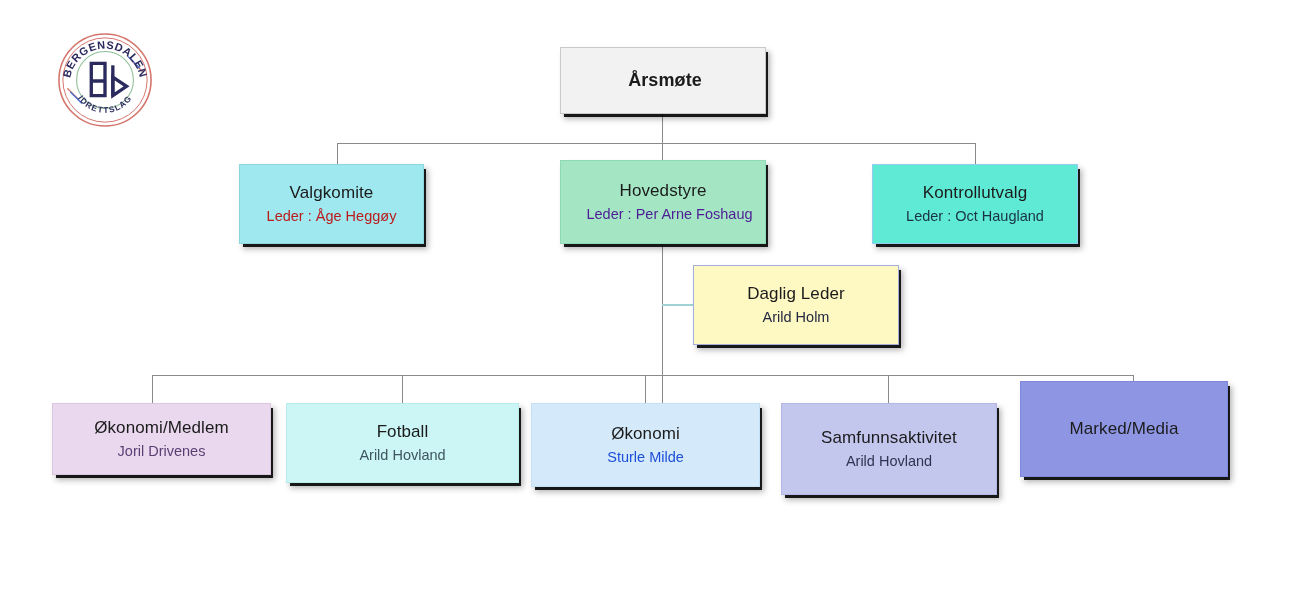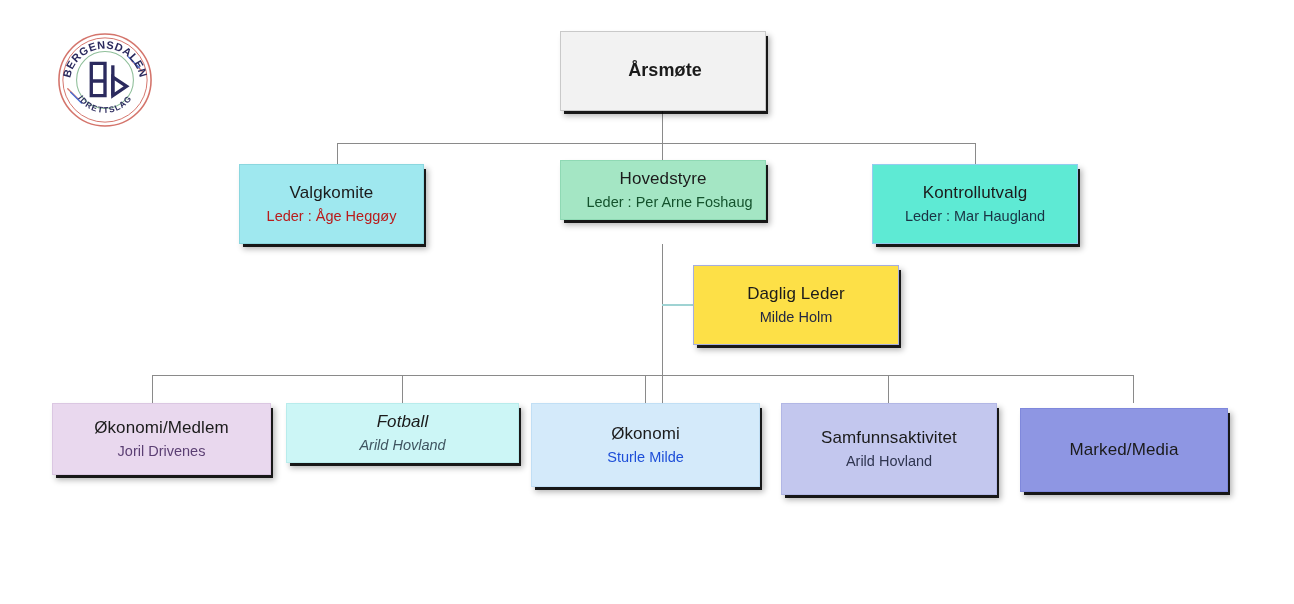--- a/index.html
+++ b/index.html
@@ -57,32 +57,32 @@
     margin-top: 3px;
     color: #2a2a3a;
   }
   .node .sub + .sub { margin-top: 0px; }
 
   
   .n-arsmote      { background: #f2f2f2; border-color: #c9c9c9; }
   .n-valgkomite   { background: #9fe8ef; border-color: #8bd7df; }
   .n-hovedstyre   { background: #a4e6c4; border-color: #8fd9b4; }
   .n-kontroll     { background: #5eead4; border-color: #93ccef; }
-  .n-daglig       { background: #fde047; border-color: #a6aede; }
+  .n-daglig       { background: #fef9c3; border-color: #a6aede; }
   .n-okonomi      { background: #e9d8ee; border-color: #dbc7e2; }
   .n-fotball      { background: #ccf6f6; border-color: #b8ecec; }
   .n-handball     { background: #d4eafa; border-color: #c1dff5; }
   .n-samfunn      { background: #c3c7ee; border-color: #b2b7e5; }
   .n-marked       { background: #8e96e3; border-color: #7f88dc; }
 
   .n-okonomi .sub  { color: #5b3f73; }
   .n-fotball .sub  { color: #3f5560; }
   .n-handball .sub { color: #1d4ed8; }
   .n-samfunn .sub  { color: #2f3550; }
-  .n-hovedstyre .sub { color: #14532d; margin-left: 13px; }
+  .n-hovedstyre .sub { color: #4c1d95; margin-left: 13px; }
   .n-valgkomite .sub { color: #b91c1c; }
   .n-kontroll .sub   { color: #1a3344; }
   .n-daglig .sub     { color: #232843; }
 
   
   #logo {
     position: absolute;
     left: 56px;
     top: 31px;
     width: 98px;
@@ -138,61 +138,61 @@
 
   <div class="line h teal" style="left:662px; top:304px; width:31px; height:2px;"></div>
 
   <div class="line h" style="left:152px; top:375px; width:981px;"></div>
   <div class="line v" style="left:152px; top:375px; height:28px;"></div>
   <div class="line v" style="left:402px; top:375px; height:28px;"></div>
   <div class="line v" style="left:645px; top:375px; height:28px;"></div>
   <div class="line v" style="left:888px; top:375px; height:28px;"></div>
   <div class="line v" style="left:1133px; top:375px; height:28px;"></div>
 
-  <div class="node n-arsmote" style="left:560px; top:31px; width:206px; height:80px;padding-left:12px;">
+  <div class="node n-arsmote" style="left:560px; top:47px; width:206px; height:67px;padding-left:12px;">
     <div class="title strong">Årsmøte</div>
   </div>
 
   <div class="node n-valgkomite" style="left:239px; top:164px; width:185px; height:80px;">
     <div class="title">Valgkomite</div>
     <div class="sub">Leder : Åge Heggøy</div>
   </div>
 
-  <div class="node n-hovedstyre" style="left:560px; top:160px; width:206px; height:60px;">
+  <div class="node n-hovedstyre" style="left:560px; top:160px; width:206px; height:84px;">
     <div class="title">Hovedstyre</div>
     <div class="sub">Leder : Per Arne Foshaug</div>
   </div>
 
   <div class="node n-kontroll" style="left:872px; top:164px; width:206px; height:80px;">
     <div class="title">Kontrollutvalg</div>
-    <div class="sub">Leder : Mar Haugland</div>
+    <div class="sub">Leder : Oct Haugland</div>
   </div>
 
   <div class="node n-daglig" style="left:693px; top:265px; width:206px; height:80px;">
     <div class="title">Daglig Leder</div>
-    <div class="sub">Milde Holm</div>
+    <div class="sub">Arild Holm</div>
   </div>
 
   <div class="node n-okonomi" style="left:52px; top:403px; width:219px; height:72px;">
     <div class="title">Økonomi/Medlem</div>
     <div class="sub">Joril Drivenes</div>
   </div>
 
-  <div class="node n-fotball" style="left:286px; top:403px; width:233px; height:60px;font-style:italic;">
+  <div class="node n-fotball" style="left:286px; top:403px; width:233px; height:80px;">
     <div class="title">Fotball</div>
     <div class="sub">Arild Hovland</div>
   </div>
 
   <div class="node n-handball" style="left:531px; top:403px; width:229px; height:84px;">
     <div class="title">Økonomi</div>
     <div class="sub">Sturle Milde</div>
   </div>
 
   <div class="node n-samfunn" style="left:781px; top:403px; width:216px; height:92px;">
     <div class="title">Samfunnsaktivitet</div>
     <div class="sub">Arild Hovland</div>
   </div>
 
-  <div class="node n-marked" style="left:1020px; top:408px; width:208px; height:84px;">
+  <div class="node n-marked" style="left:1020px; top:381px; width:208px; height:96px;">
     <div class="title">Marked/Media</div>
   </div>
 
 </div>
 
 </body></html>

